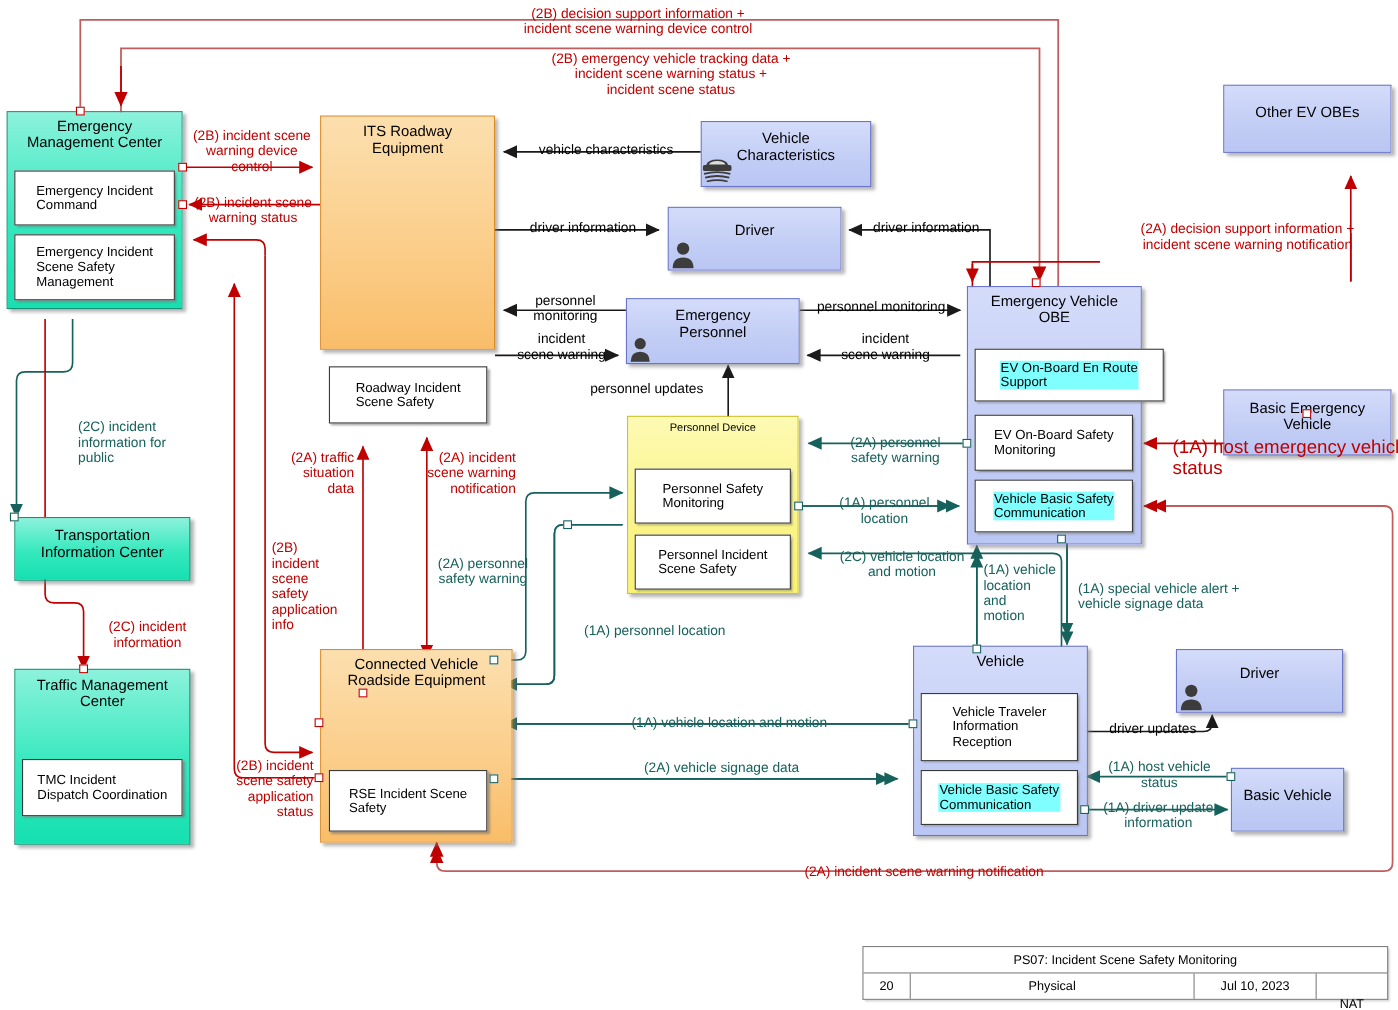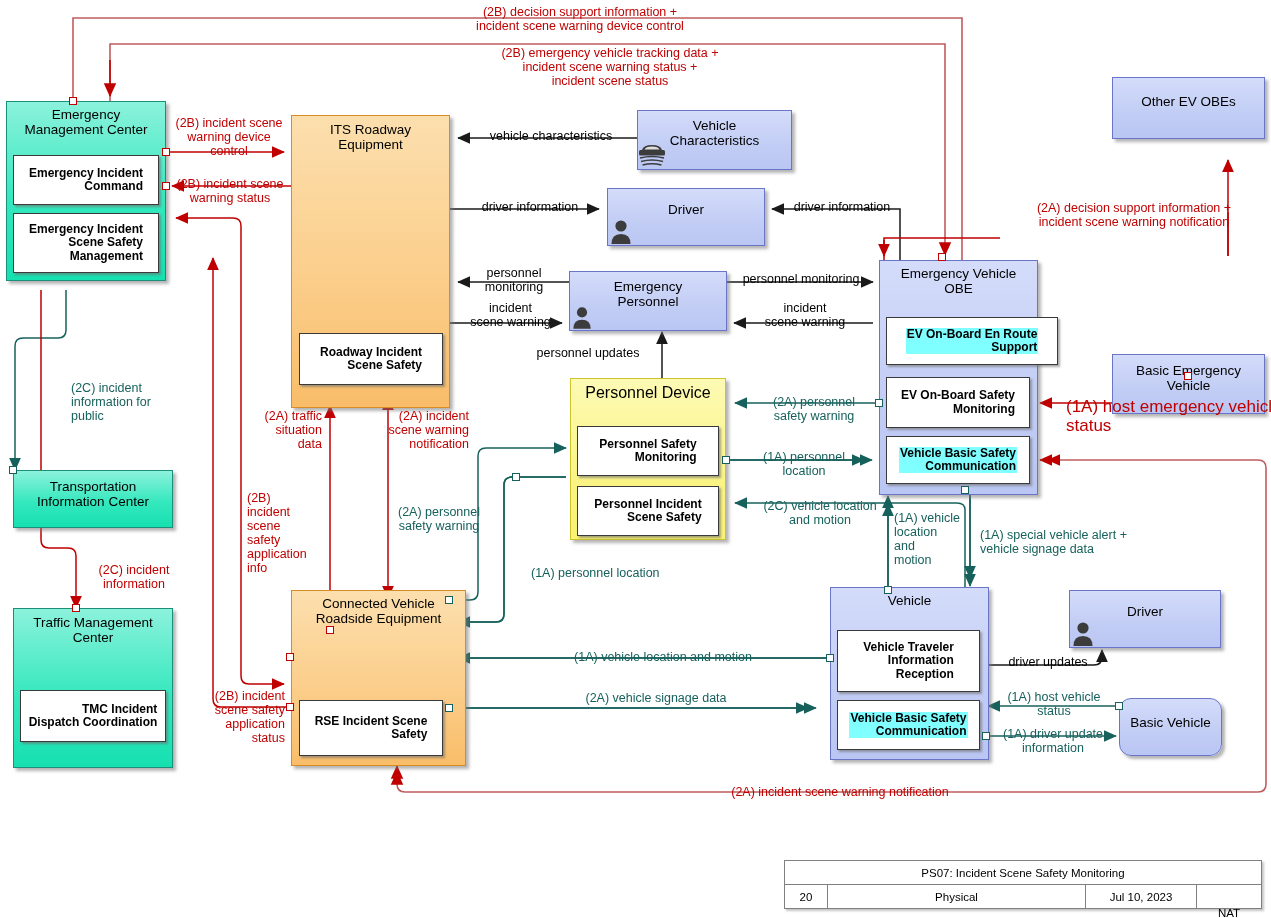--- a/index.html
+++ b/index.html
@@ -32,22 +32,22 @@
   .device{
     background:linear-gradient(180deg,#FDFAB4 0%,#FAF487 60%,#F9F272 100%);
     border:1px solid #CFC32C;
     box-shadow:3px 3px 3px rgba(120,120,120,.55);
   }
   
   .fn{
     position:absolute;box-sizing:border-box;background:#fff;
     border:1.4px solid #3A3A3A;
     box-shadow:2px 2px 2px rgba(110,110,110,.6);
-    display:flex;align-items:center;justify-content:center;text-align:right;
-    line-height:1.1;color:#000;font-weight:bold;
+    display:flex;align-items:center;justify-content:center;text-align:left;
+    line-height:1.1;color:#000;
   }
   .fn.hl span{background:#7FFFFF;padding:0 1px;}
   .fn span{display:block;}
 
   
   .lbl{position:absolute;line-height:1.12;white-space:pre-line;}
   .lbl.blk{color:#000;}
   .lbl.red{color:#C00000;}
   .lbl.grn{color:#17615C;}
   .c{text-align:center;}
@@ -190,21 +190,21 @@
   <div class="fn" style="left:13px;top:155px;width:146px;height:50px;font-size:12px;">
     <span style="white-space:pre-line;">Emergency Incident
 Command</span>
   </div>
   <div class="fn" style="left:13px;top:213px;width:146px;height:60px;font-size:12px;">
     <span style="white-space:pre-line;">Emergency Incident
 Scene Safety
 Management</span>
   </div>
 
-  <div class="node field" style="left:291px;top:115px;width:159px;height:293px;">
+  <div class="node field" style="left:291px;top:105px;width:159px;height:213px;">
     <div class="nodetitle" style="font-size:13.5px;color:#000;padding-top:6px;white-space:pre-line;">ITS Roadway
 Equipment</div>
   </div>
   <div class="fn" style="left:299px;top:333px;width:144px;height:52px;font-size:12px;">
     <span style="white-space:pre-line;">Roadway Incident
 Scene Safety</span>
   </div>
 
   <div class="node vehicle" style="left:637px;top:110px;width:155px;height:60px;">
     <div class="nodetitle" style="font-size:13.5px;color:#000;padding-top:7px;white-space:pre-line;">Vehicle
@@ -255,21 +255,21 @@
     <span style="white-space:pre-line;">Vehicle Basic Safety
 Communication</span>
   </div>
 
   <div class="node vehicle" style="left:1112px;top:318px;width:153px;height:60px;margin-top:36px;">
     <div class="nodetitle" style="font-size:13.5px;color:#000;padding-top:8px;white-space:pre-line;">Basic Emergency
 Vehicle</div>
   </div>
 
   <div class="node device" style="left:570px;top:378px;width:156px;height:162px;">
-    <div class="nodetitle" style="font-size:16px;color:#000;padding-top:5px;">Personnel Device</div>
+    <div class="nodetitle" style="font-size:10px;color:#000;padding-top:5px;">Personnel Device</div>
   </div>
   <div class="fn" style="left:577px;top:426px;width:142px;height:50px;font-size:12px;">
     <span style="white-space:pre-line;">Personnel Safety
 Monitoring</span>
   </div>
   <div class="fn" style="left:577px;top:486px;width:142px;height:50px;font-size:12px;">
     <span style="white-space:pre-line;">Personnel Incident
 Scene Safety</span>
   </div>
 
@@ -310,21 +310,21 @@
   </div>
 
   <div class="node vehicle" style="left:1069px;top:590px;width:152px;height:58px;">
     <div class="nodetitle" style="font-size:13.5px;color:#000;padding-top:13px;">Driver</div>
   </div>
   <svg class="pico" style="left:1072px;top:620px;" viewBox="0 0 22 26">
     <circle cx="11" cy="8" r="5.6" fill="#3C3C3C"></circle>
     <path d="M1.5,26 q0,-10 9.5,-10 q9.5,0 9.5,10 z" fill="#3C3C3C"></path>
   </svg>
 
-  <div class="node vehicle" style="left:1119px;top:698px;width:103px;height:58px;border-radius:12px;">
+  <div class="node vehicle" style="left:1119px;top:698px;width:103px;height:58px;">
     <div class="nodetitle" style="font-size:13.5px;color:#000;padding-top:16px;">Basic Vehicle</div>
   </div>
 
   <div class="pin red" style="left:69px;top:97px;"></div>
   <div class="pin red" style="left:162px;top:148px;"></div>
   <div class="pin red" style="left:162px;top:182px;"></div>
   <div class="pin red" style="left:938px;top:253px;"></div>
   <div class="pin red" style="left:1184px;top:372px;"></div>
   <div class="pin grn" style="left:875px;top:399px;"></div>
   <div class="pin grn" style="left:722px;top:456px;"></div>

